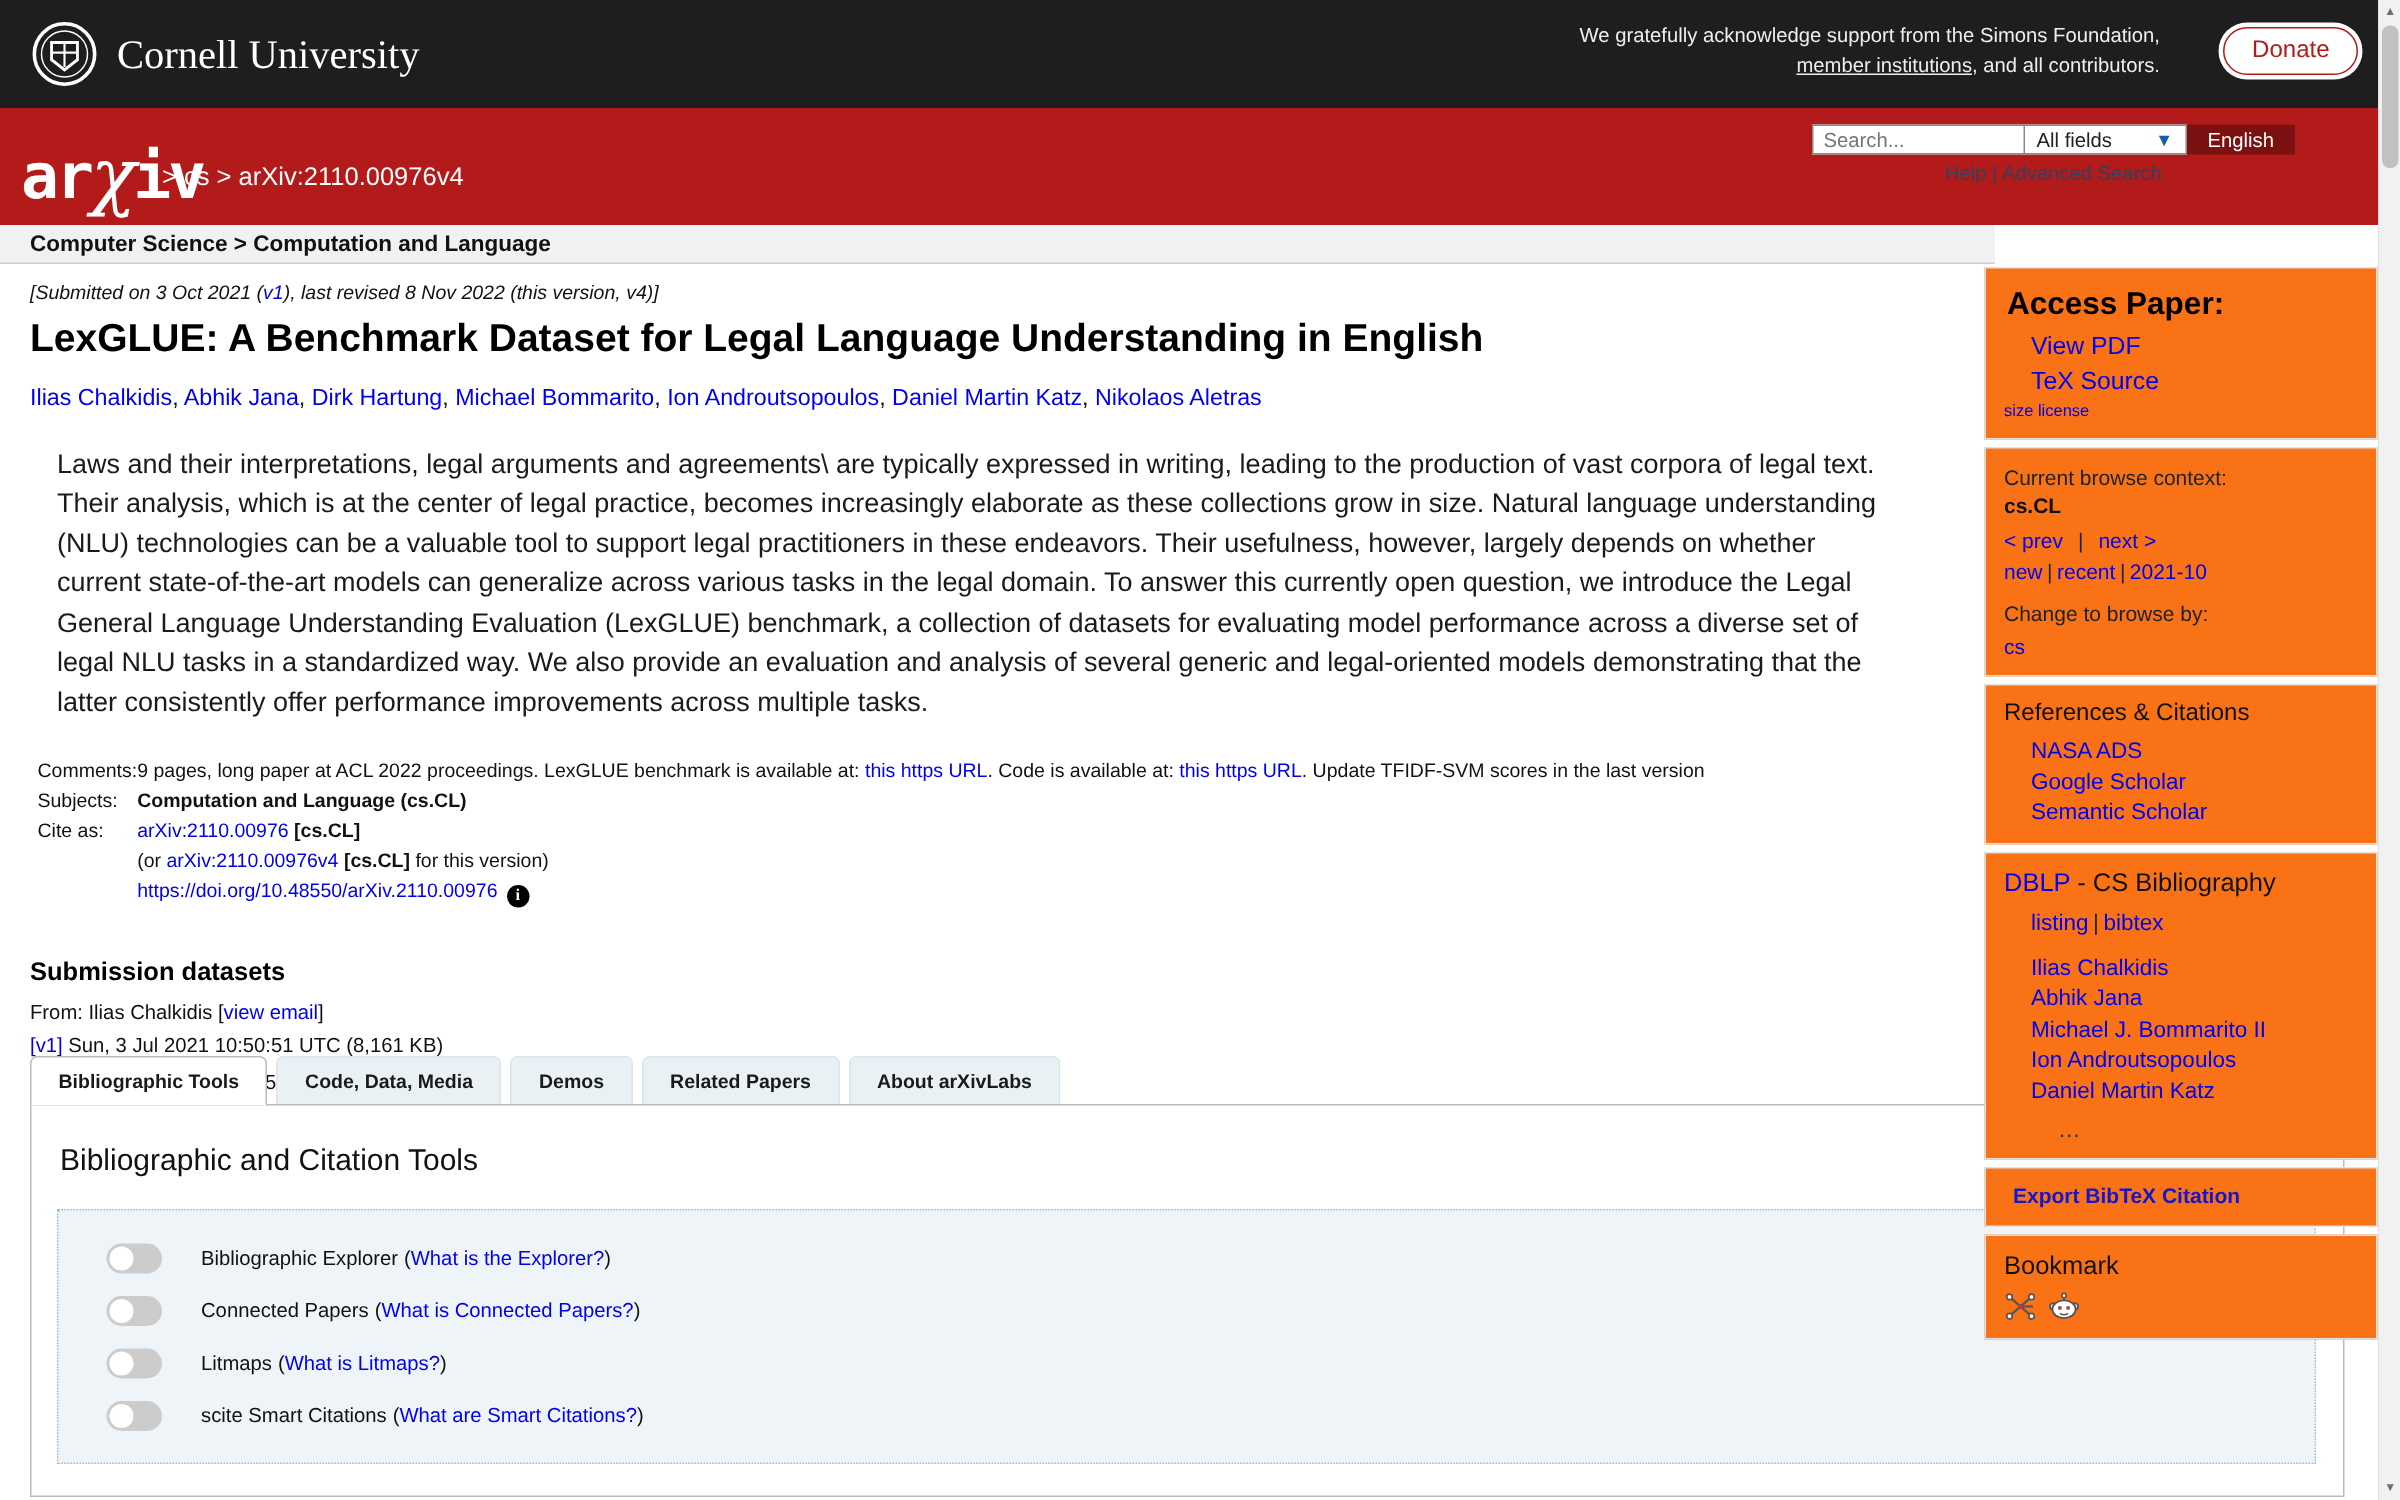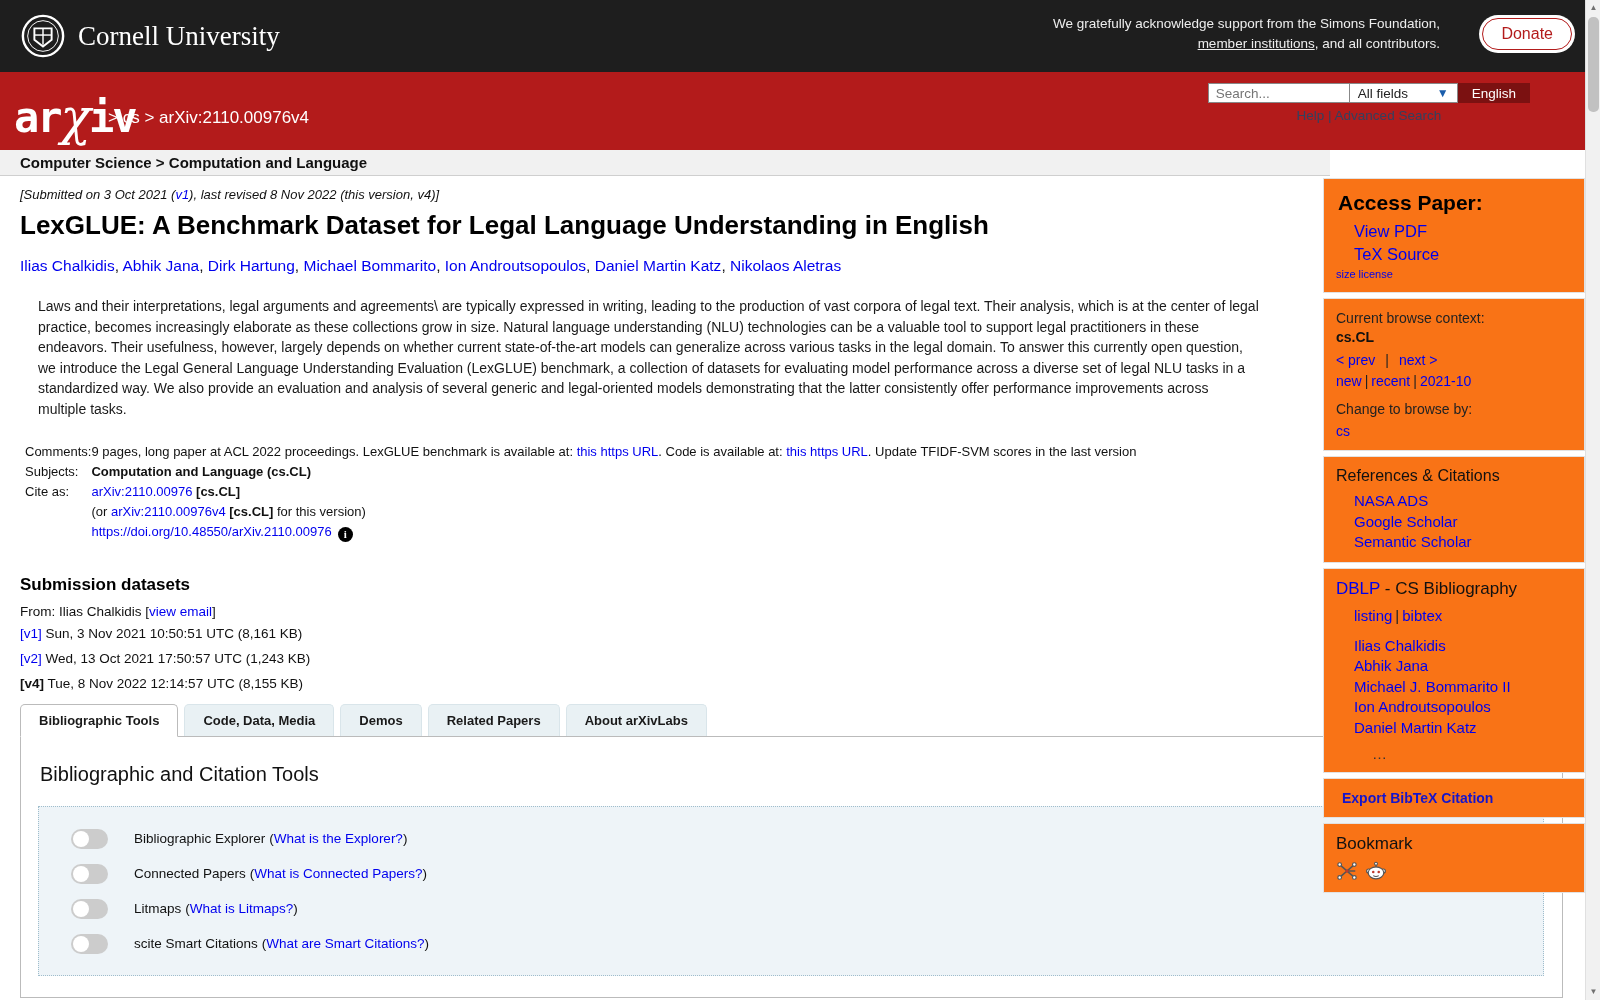--- a/index.html
+++ b/index.html
@@ -47,21 +47,21 @@
     font-size:15px; font-weight:bold; color:#111; padding:4px 0 0 20px; width:1330px; }
 
   
   .content { position:relative; width:1600px; height:824px; }
   .main-col { position:absolute; left:0; top:0; width:1315px; }
 
   .submitted { margin:11px 0 0 20px; font-size:13px; font-style:italic; color:#111; }
   .paper-title { margin:8px 0 0 20px; font-size:26px; font-weight:bold; color:#000; }
   .authors { margin:16px 0 0 20px; font-size:15.5px; color:#111; }
   .authors a { color:#0000EE; }
-  .abstract { margin:21px 50px 0 38px; font-size:14px; line-height:1.47; color:#1a1a1a; max-width:1222px; }
+  .abstract { margin:21px 50px 0 38px; font-size:18px; line-height:1.47; color:#1a1a1a; max-width:1222px; }
 
   .meta-table { margin:22px 0 0 25px; font-size:13px; color:#111; border-spacing:0; }
   .meta-table td { padding:2.5px 0; vertical-align:top; }
   .meta-label { width:63px; padding-right:0; }
   .meta-val b { font-weight:bold; }
   .cite-line { margin-bottom:5px; }
   .info-icon { display:inline-block; width:15px; height:15px; background:#000; color:#fff;
     border-radius:50%; text-align:center; font-size:11px; line-height:15px; font-weight:bold;
     font-family:"Liberation Serif",serif; margin-left:6px; vertical-align:-2px; cursor:pointer; }
 
@@ -206,21 +206,21 @@
             <b>[cs.CL]</b><span> for this version)</span></div>
           <div class="cite-line"><a class="blue">https://doi.org/10.48550/arXiv.2110.00976</a><span class="info-icon">i</span></div>
         </td>
       </tr>
     </tbody>
       </table>
 
     <h2 class="hist-title">Submission datasets</h2>
     <div class="hist-from"><span>From: Ilias Chalkidis [</span><a class="blue">view email</a><span>]</span></div>
 
-    <div class="hist-ver"><a class="blue">[v1]</a><span> Sun, 3 Nov 2021 10:50:51 UTC (8,161 KB)</span></div>
+    <div class="hist-ver"><a class="blue">[v1]</a><span> Sun, 3 Jul 2021 10:50:51 UTC (8,161 KB)</span></div>
     <div class="hist-ver"><a class="blue">[v2]</a><span> Wed, 13 Oct 2021 17:50:57 UTC (1,243 KB)</span></div>
     <div class="hist-ver"><span class="vtag-cur">[v4]</span><span> Tue, 8 Nov 2022 12:14:57 UTC (8,155 KB)</span></div>
   </div>
 
   <div class="labs">
     <div class="tab-row">
       <span class="tab active">Bibliographic Tools</span>
       <span class="tab">Code, Data, Media</span>
       <span class="tab">Demos</span>
       <span class="tab">Related Papers</span>

